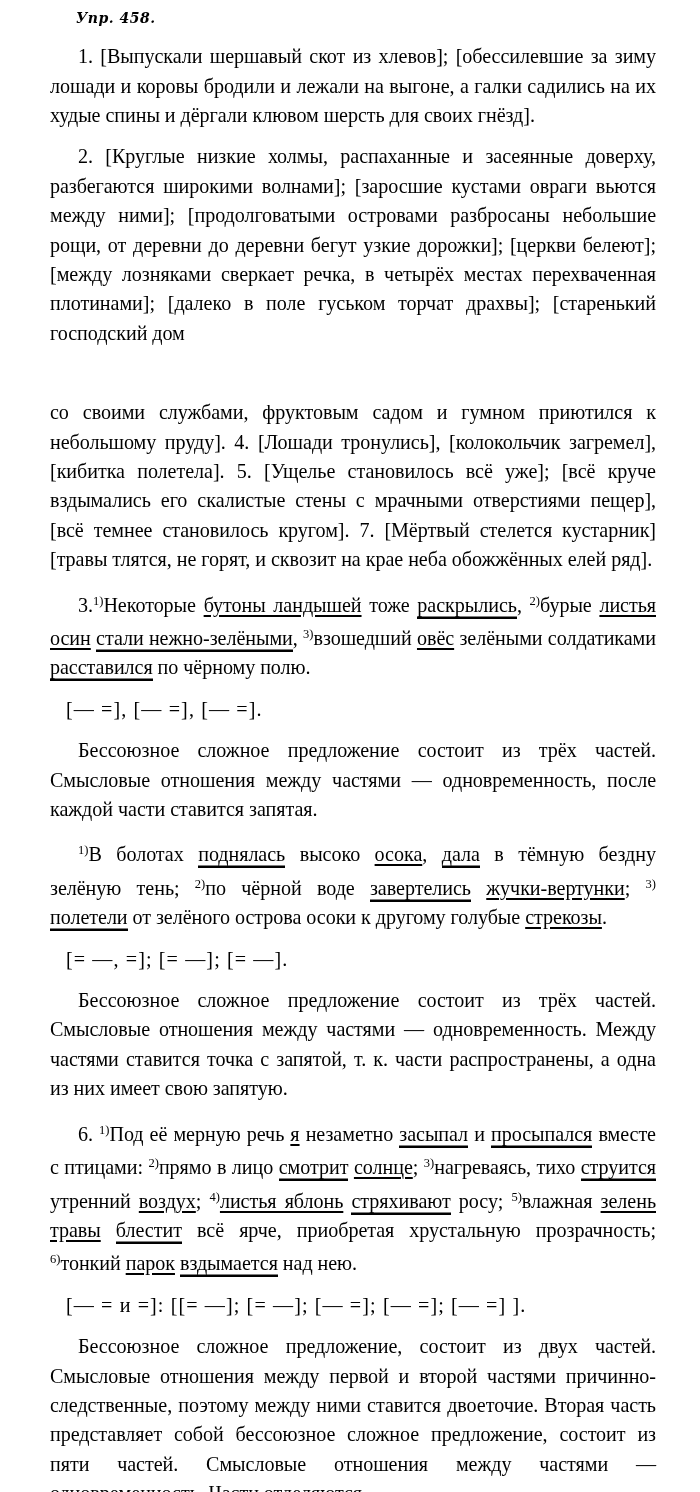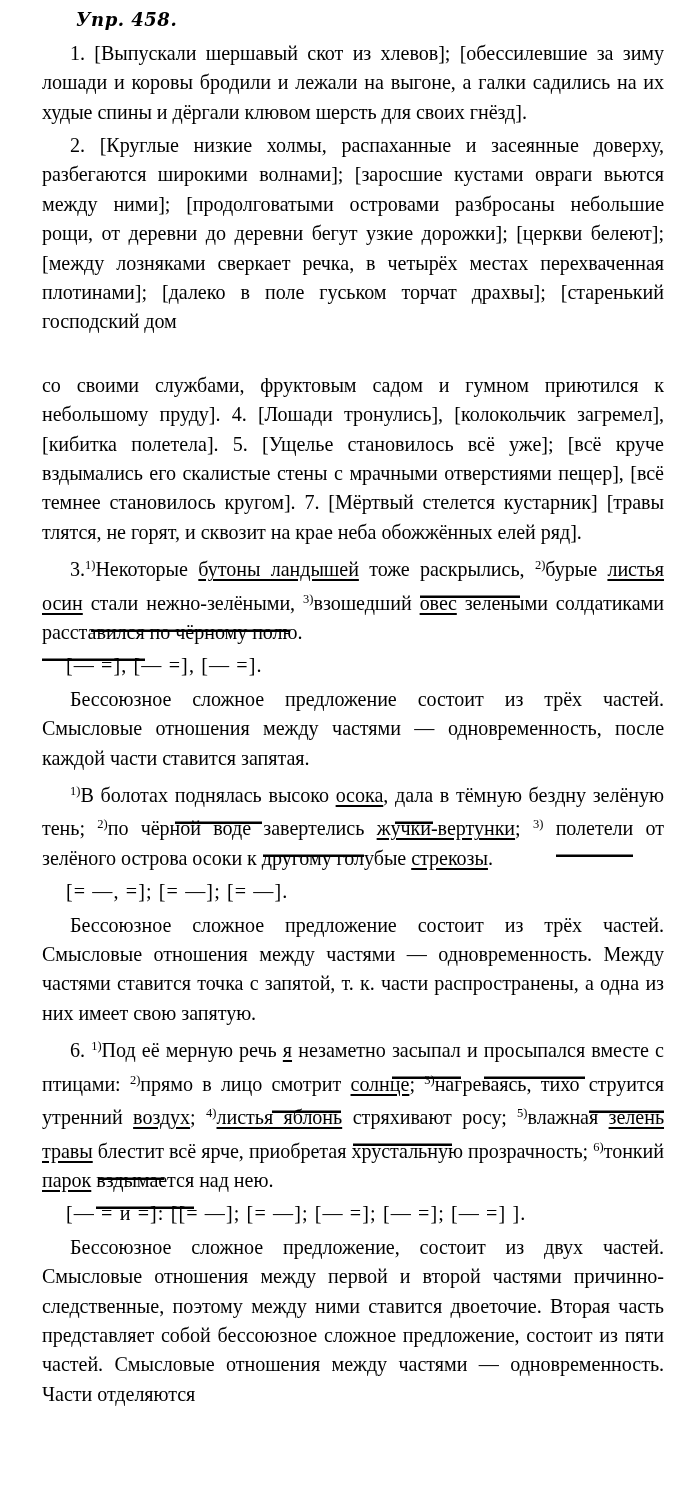--- a/index.html
+++ b/index.html
@@ -20,55 +20,55 @@
     height: 1492px;
     box-sizing: border-box;
     padding: 0 32px 0 38px;
   }
 
   
   .ex-heading {
     font-family: "DejaVu Serif", "Liberation Serif", serif;
     font-style: italic;
     font-weight: bold;
-    font-size: 18px;
+    font-size: 14px;
     letter-spacing: .5px;
     padding: 10px 0 4px 38px;
     line-height: 1.15;
   }
 
   
   .block {
     font-size: 20.1px;
     line-height: 29.4px;
     text-align: justify;
     text-justify: inter-word;
     letter-spacing: -0.05px;
   }
   .block p {
-    margin: 4px;
+    margin: 12px;
   }
   .indent { text-indent: 28px; }
   .noindent { text-indent: 0; font-family: Liberation Serif, serif; }
 
   
   .gap-1 { height: 26px; }
   .gap-2 { height: 22px; }
 
   
   .subj {
     text-decoration: underline;
     text-decoration-thickness: 1.6px;
     text-underline-offset: 2.5px;
   }
   .pred {
     display: inline;
     border-bottom: 1.6px solid #000;
     box-shadow: inset 0 -5.4px 0 -3.8px #000;
-    padding-bottom: 17px;
+    padding-bottom: 2px;
   }
 
   sup.mark {
     font-size: 12.5px;
     vertical-align: 7px;
     letter-spacing: 0;
   }
 
   
   .scheme {

